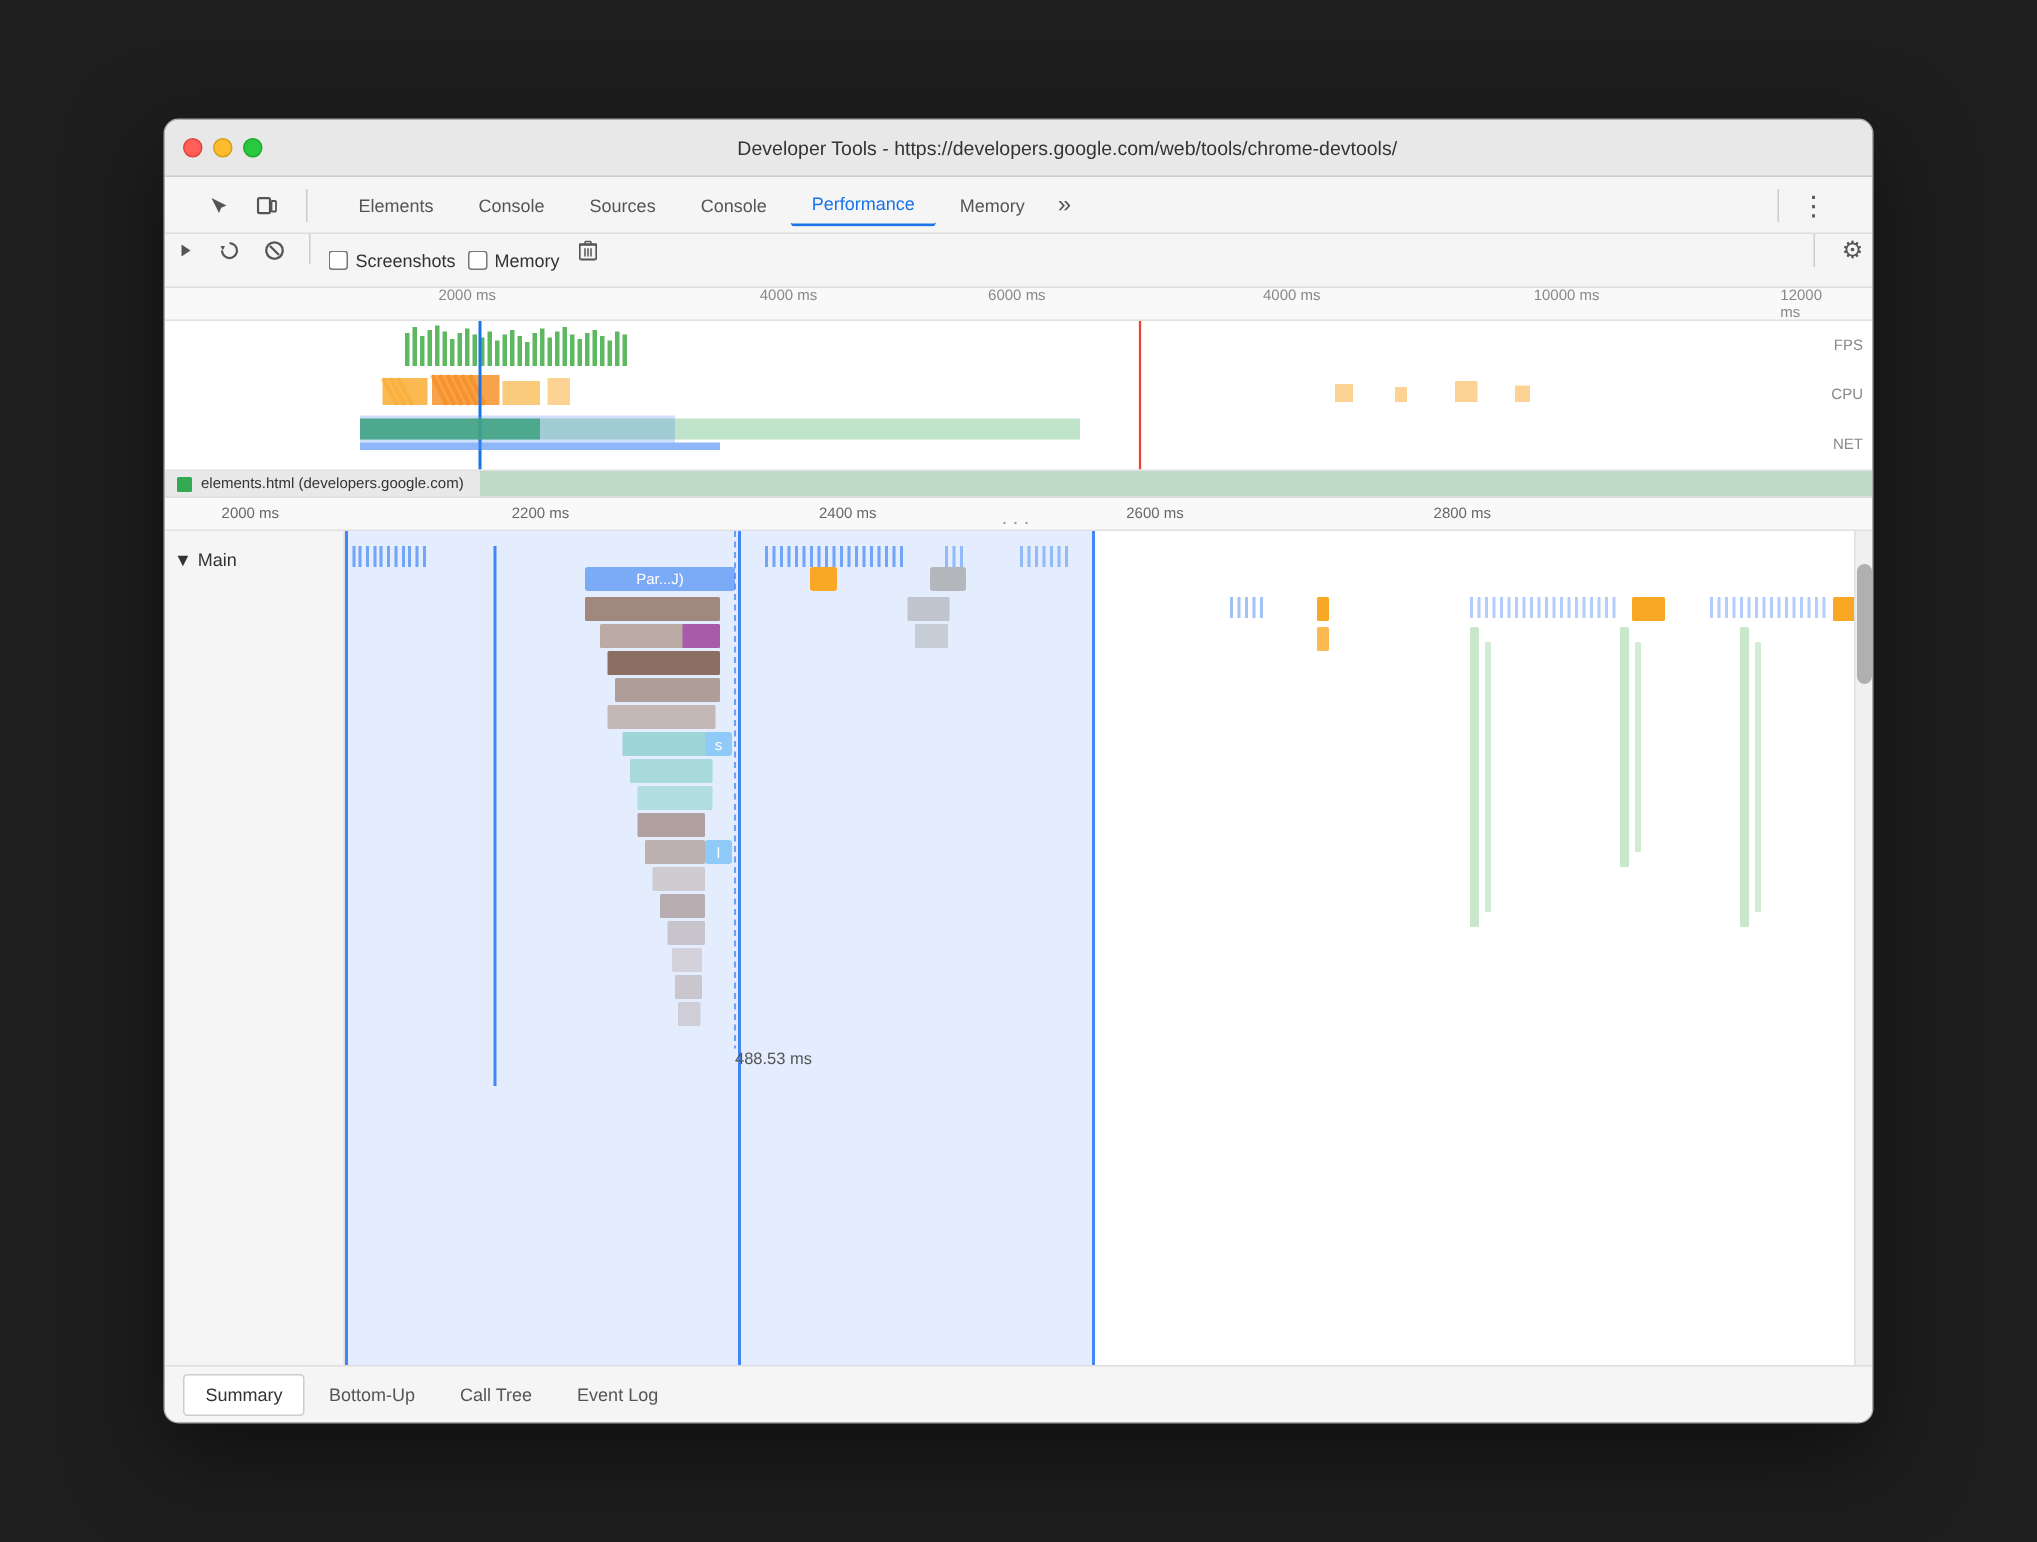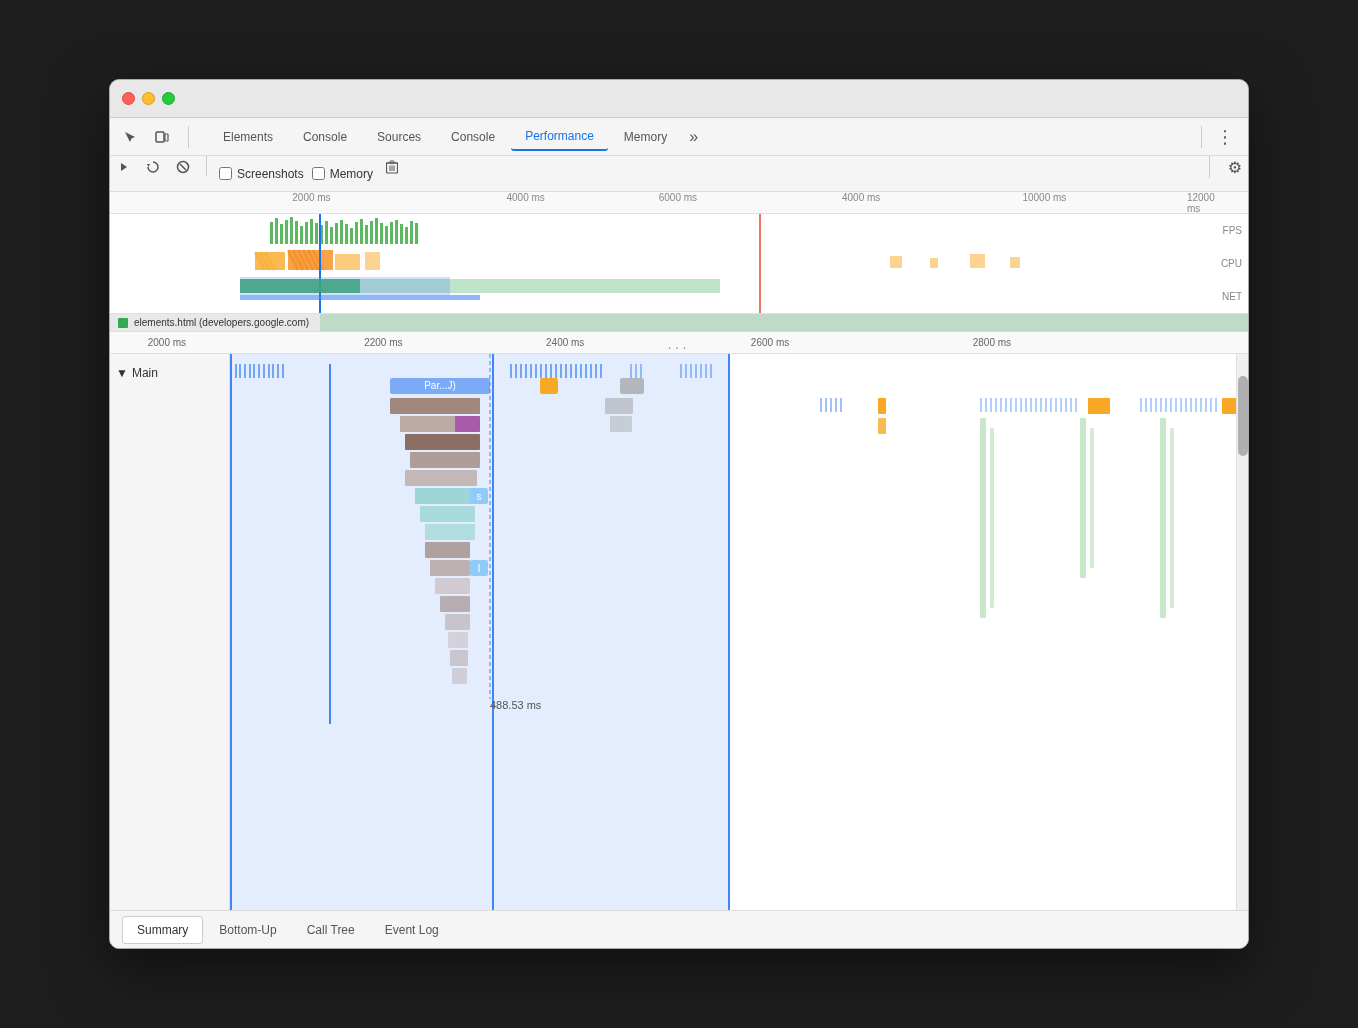--- a/index.html
+++ b/index.html
@@ -52,21 +52,21 @@
       color: #333;
       flex: 1;
       text-align: center;
     }
     
     .tab-bar {
       background: #f5f5f5;
       height: 38px;
       display: flex;
       align-items: center;
-      padding: 0 8px;
+      padding: 0 24px;
       border-bottom: 1px solid #ddd;
       flex-shrink: 0;
       gap: 2px;
     }
     .tab-bar-icons {
       display: flex;
       align-items: center;
       gap: 8px;
       margin-right: 12px;
     }
@@ -320,20 +320,21 @@
 <body>
 
 <div class="window">
 
   <div class="title-bar">
     <div class="traffic-lights">
       <div class="traffic-light tl-red"></div>
       <div class="traffic-light tl-yellow"></div>
       <div class="traffic-light tl-green"></div>
     </div>
+    <div class="title-text">Developer Tools - https://developers.google.com/web/tools/chrome-devtools/</div>
   </div>
 
   <div class="tab-bar">
     <div class="tab-bar-icons">
       <div class="icon-btn">
         <svg width="14" height="14" viewBox="0 0 14 14" fill="none">
           <path d="M2 2 L7 12 L8.5 8.5 L12 7 Z" fill="#555"></path>
         </svg>
       </div>
       <div class="icon-btn">
@@ -487,24 +488,24 @@
   </div>
 
   <div class="network-bar">
     <div style="width:10px;height:10px;background:#34a853;margin-right:6px;border-radius:1px;"></div>
     <span class="network-url">elements.html (developers.google.com)</span>
     <div style="position:absolute;left:210px;right:0;top:0;bottom:0;background:#81c995;opacity:0.4;"></div>
   </div>
 
   <div class="zoom-ruler">
     <span class="zoom-mark" style="left:5%;">2000 ms</span>
-    <span class="zoom-mark" style="left:22%;margin-left:23px;">2200 ms</span>
+    <span class="zoom-mark" style="left:22%;">2200 ms</span>
     <span class="zoom-mark" style="left:40%;">2400 ms</span>
     <span class="zoom-mark" style="left:58%;">2600 ms</span>
-    <span class="zoom-mark" style="left:76%;margin-left:17px;">2800 ms</span>
+    <span class="zoom-mark" style="left:76%;">2800 ms</span>
     <div style="position:absolute;bottom:1px;left:50%;transform:translateX(-50%);letter-spacing:4px;color:#888;font-size:12px;">...</div>
   </div>
 
   <div class="flame-area">
     <div class="flame-left-panel">
       <div style="font-size:12px;color:#333;display:flex;align-items:center;gap:4px;padding:4px 0;">
         <span>▼</span>
 
         <span>Main</span>
       </div>

